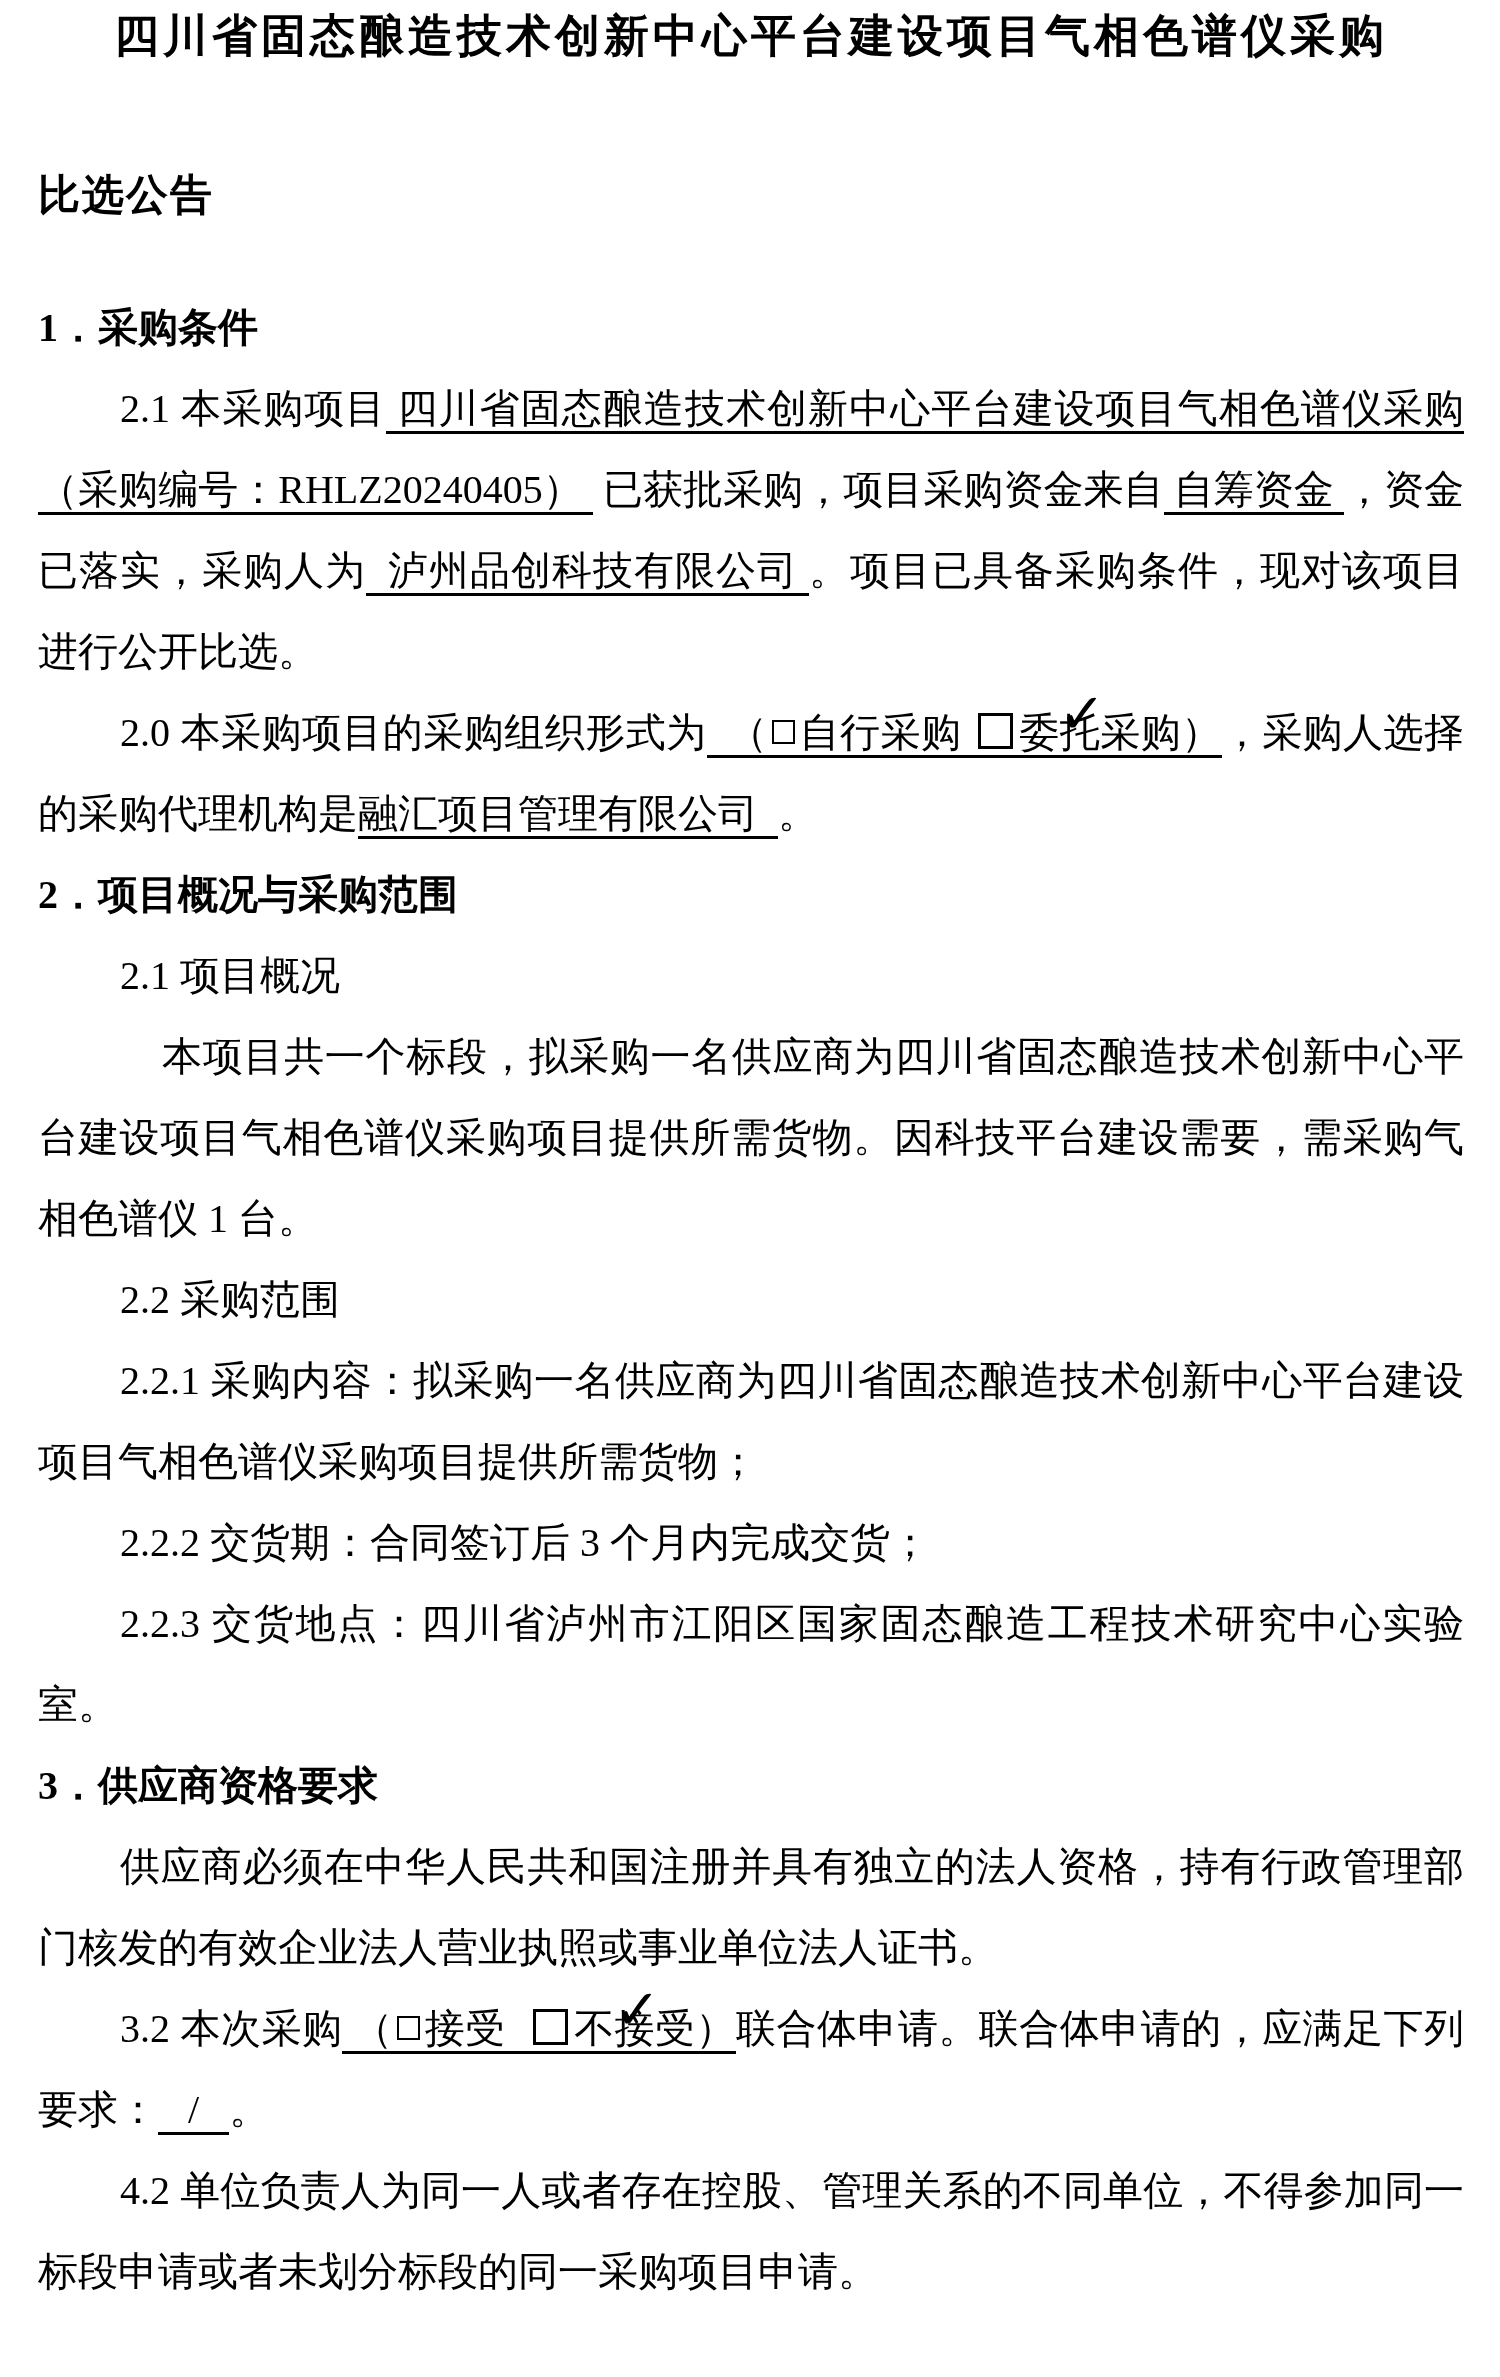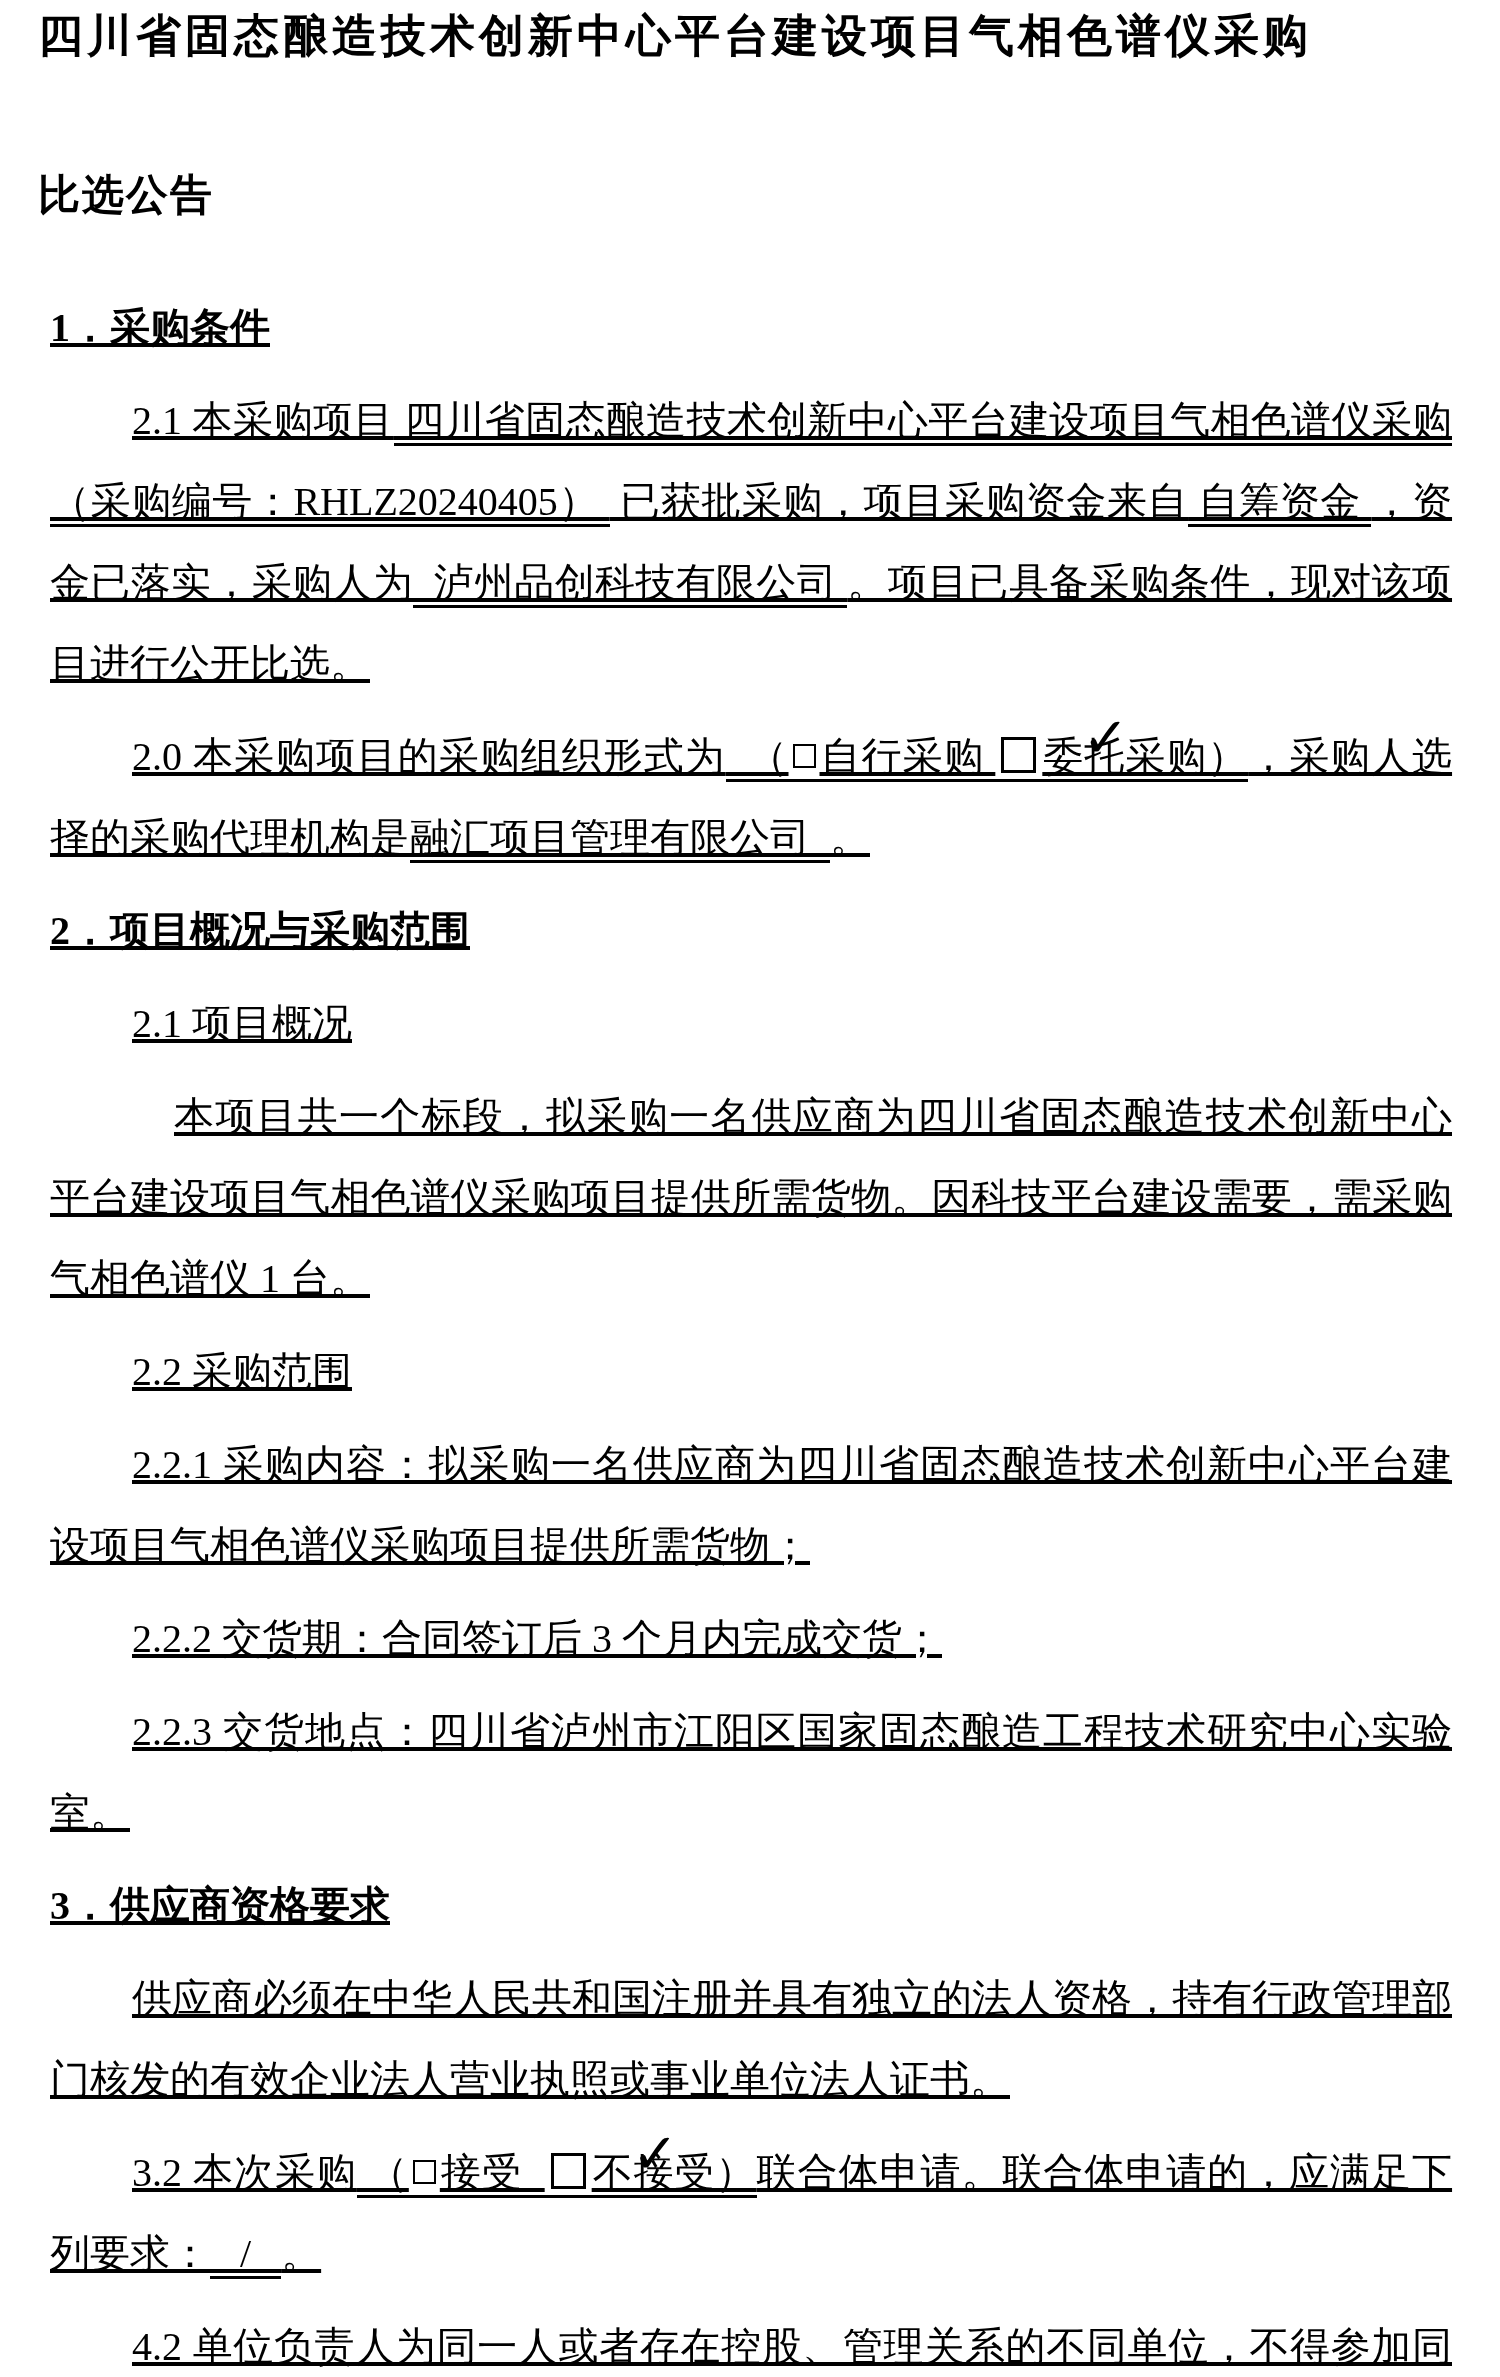--- a/index.html
+++ b/index.html
@@ -11,38 +11,38 @@
     background:#ffffff;
     color:#000000;
     font-family:"Liberation Serif","DejaVu Serif",serif;
     box-sizing:border-box;
     padding:6px 36px 0 38px;
     overflow:hidden;
   }
   .doc-title{
     font-size:45px;
     font-weight:bold;
+    text-align:center;
     letter-spacing:4px;
     line-height:60px;
     white-space:nowrap;
   }
   .doc-subtitle{
     font-size:42px;
     font-weight:bold;
     letter-spacing:2px;
     line-height:60px;
     margin-top:99px;
     margin-bottom:62px;
   }
   .block{
     font-size:40px;
     line-height:81px;
     text-align:justify;
-    margin:12px;
-    text-decoration:underline;
+    margin:0;
   }
   .heading{
     font-weight:bold;
     text-indent:0;
   }
   .paragraph{
     text-indent:82px;
   }
   .paragraph.indent3{
     text-indent:124px;

